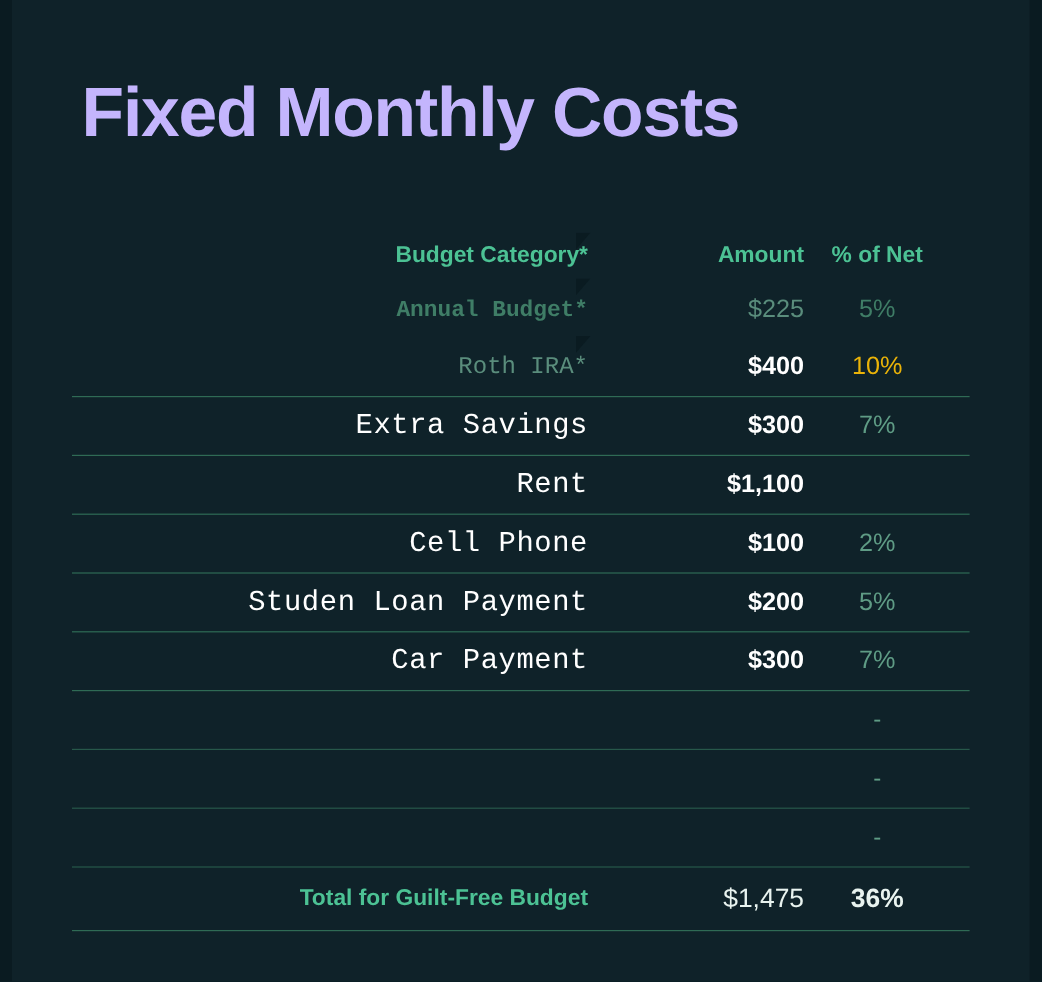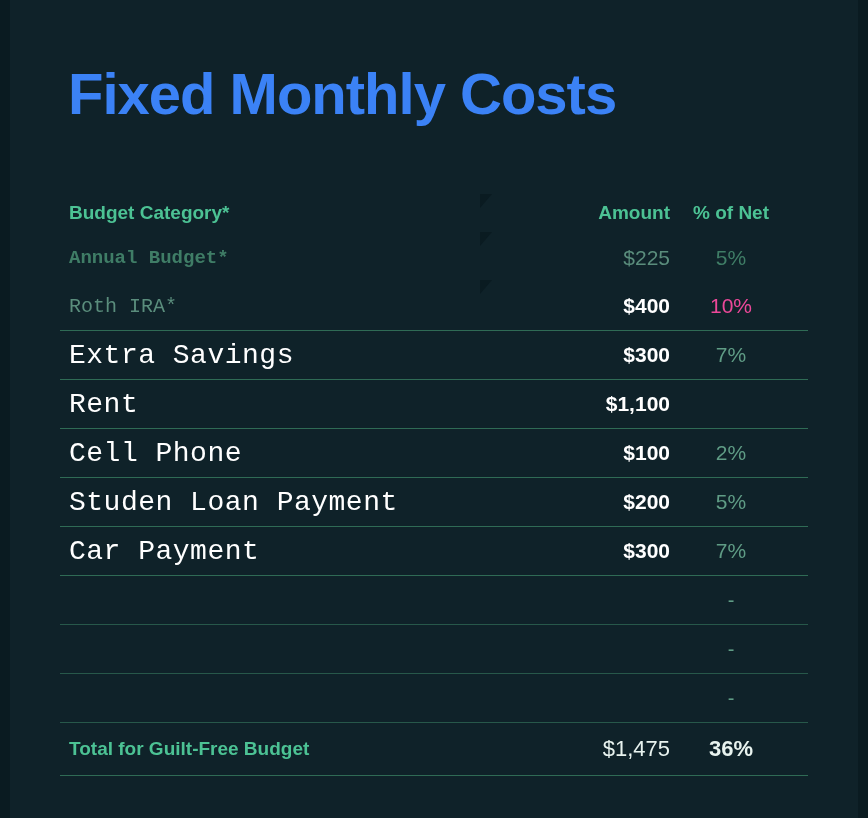--- a/index.html
+++ b/index.html
@@ -32,21 +32,21 @@
   .edge-left { left: 0; }
   .edge-right { right: 0; }
 
   .title {
     position: absolute;
     left: 68px;
     top: 60px;
     font-size: 58px;
     font-weight: bold;
     letter-spacing: -1px;
-    color: #3b82f6;
+    color: #c4b5fd;
     font-family: "Liberation Sans", sans-serif;
   }
 
   .table {
     position: absolute;
     left: 60px;
     top: 192px;
     width: 748px;
   }
 
@@ -57,20 +57,21 @@
     height: 48px;
   }
   .row.header { height: 42px; }
 
   .cell-cat {
     width: 430px;
     padding-left: 9px;
     font-size: 21px;
     white-space: nowrap;
     overflow: hidden;
+    text-align: right;
   }
   .cell-amt {
     width: 180px;
     text-align: right;
     font-size: 21px;
     white-space: nowrap;
   }
   .cell-pct {
     width: 130px;
     text-align: center;
@@ -98,27 +99,27 @@
   }
   .row.muted .cell-amt { color: #5a8d7c; }
   .row.muted .cell-pct { color: #3f7d66; }
 
   .row.muted2 .cell-cat {
     color: #5a8d7c;
     font-size: 20px;
     font-family: "Liberation Mono", monospace;
   }
   .row.muted2 .cell-amt { color: #ffffff; font-weight: bold; }
-  .row.muted2 .cell-pct { color: #ec4899; }
+  .row.muted2 .cell-pct { color: #eab308; }
 
   
   .row.data .cell-cat {
     color: #ffffff;
     font-family: "Liberation Mono", monospace;
-    font-size: 28px;
+    font-size: 24px;
     letter-spacing: 0.5px;
   }
   .row.data .cell-amt {
     color: #ffffff;
     font-weight: bold;
     font-family: "Liberation Sans", sans-serif;
   }
   .row.data .cell-pct {
     color: #5f9c85;
     font-family: "Liberation Sans", sans-serif;

